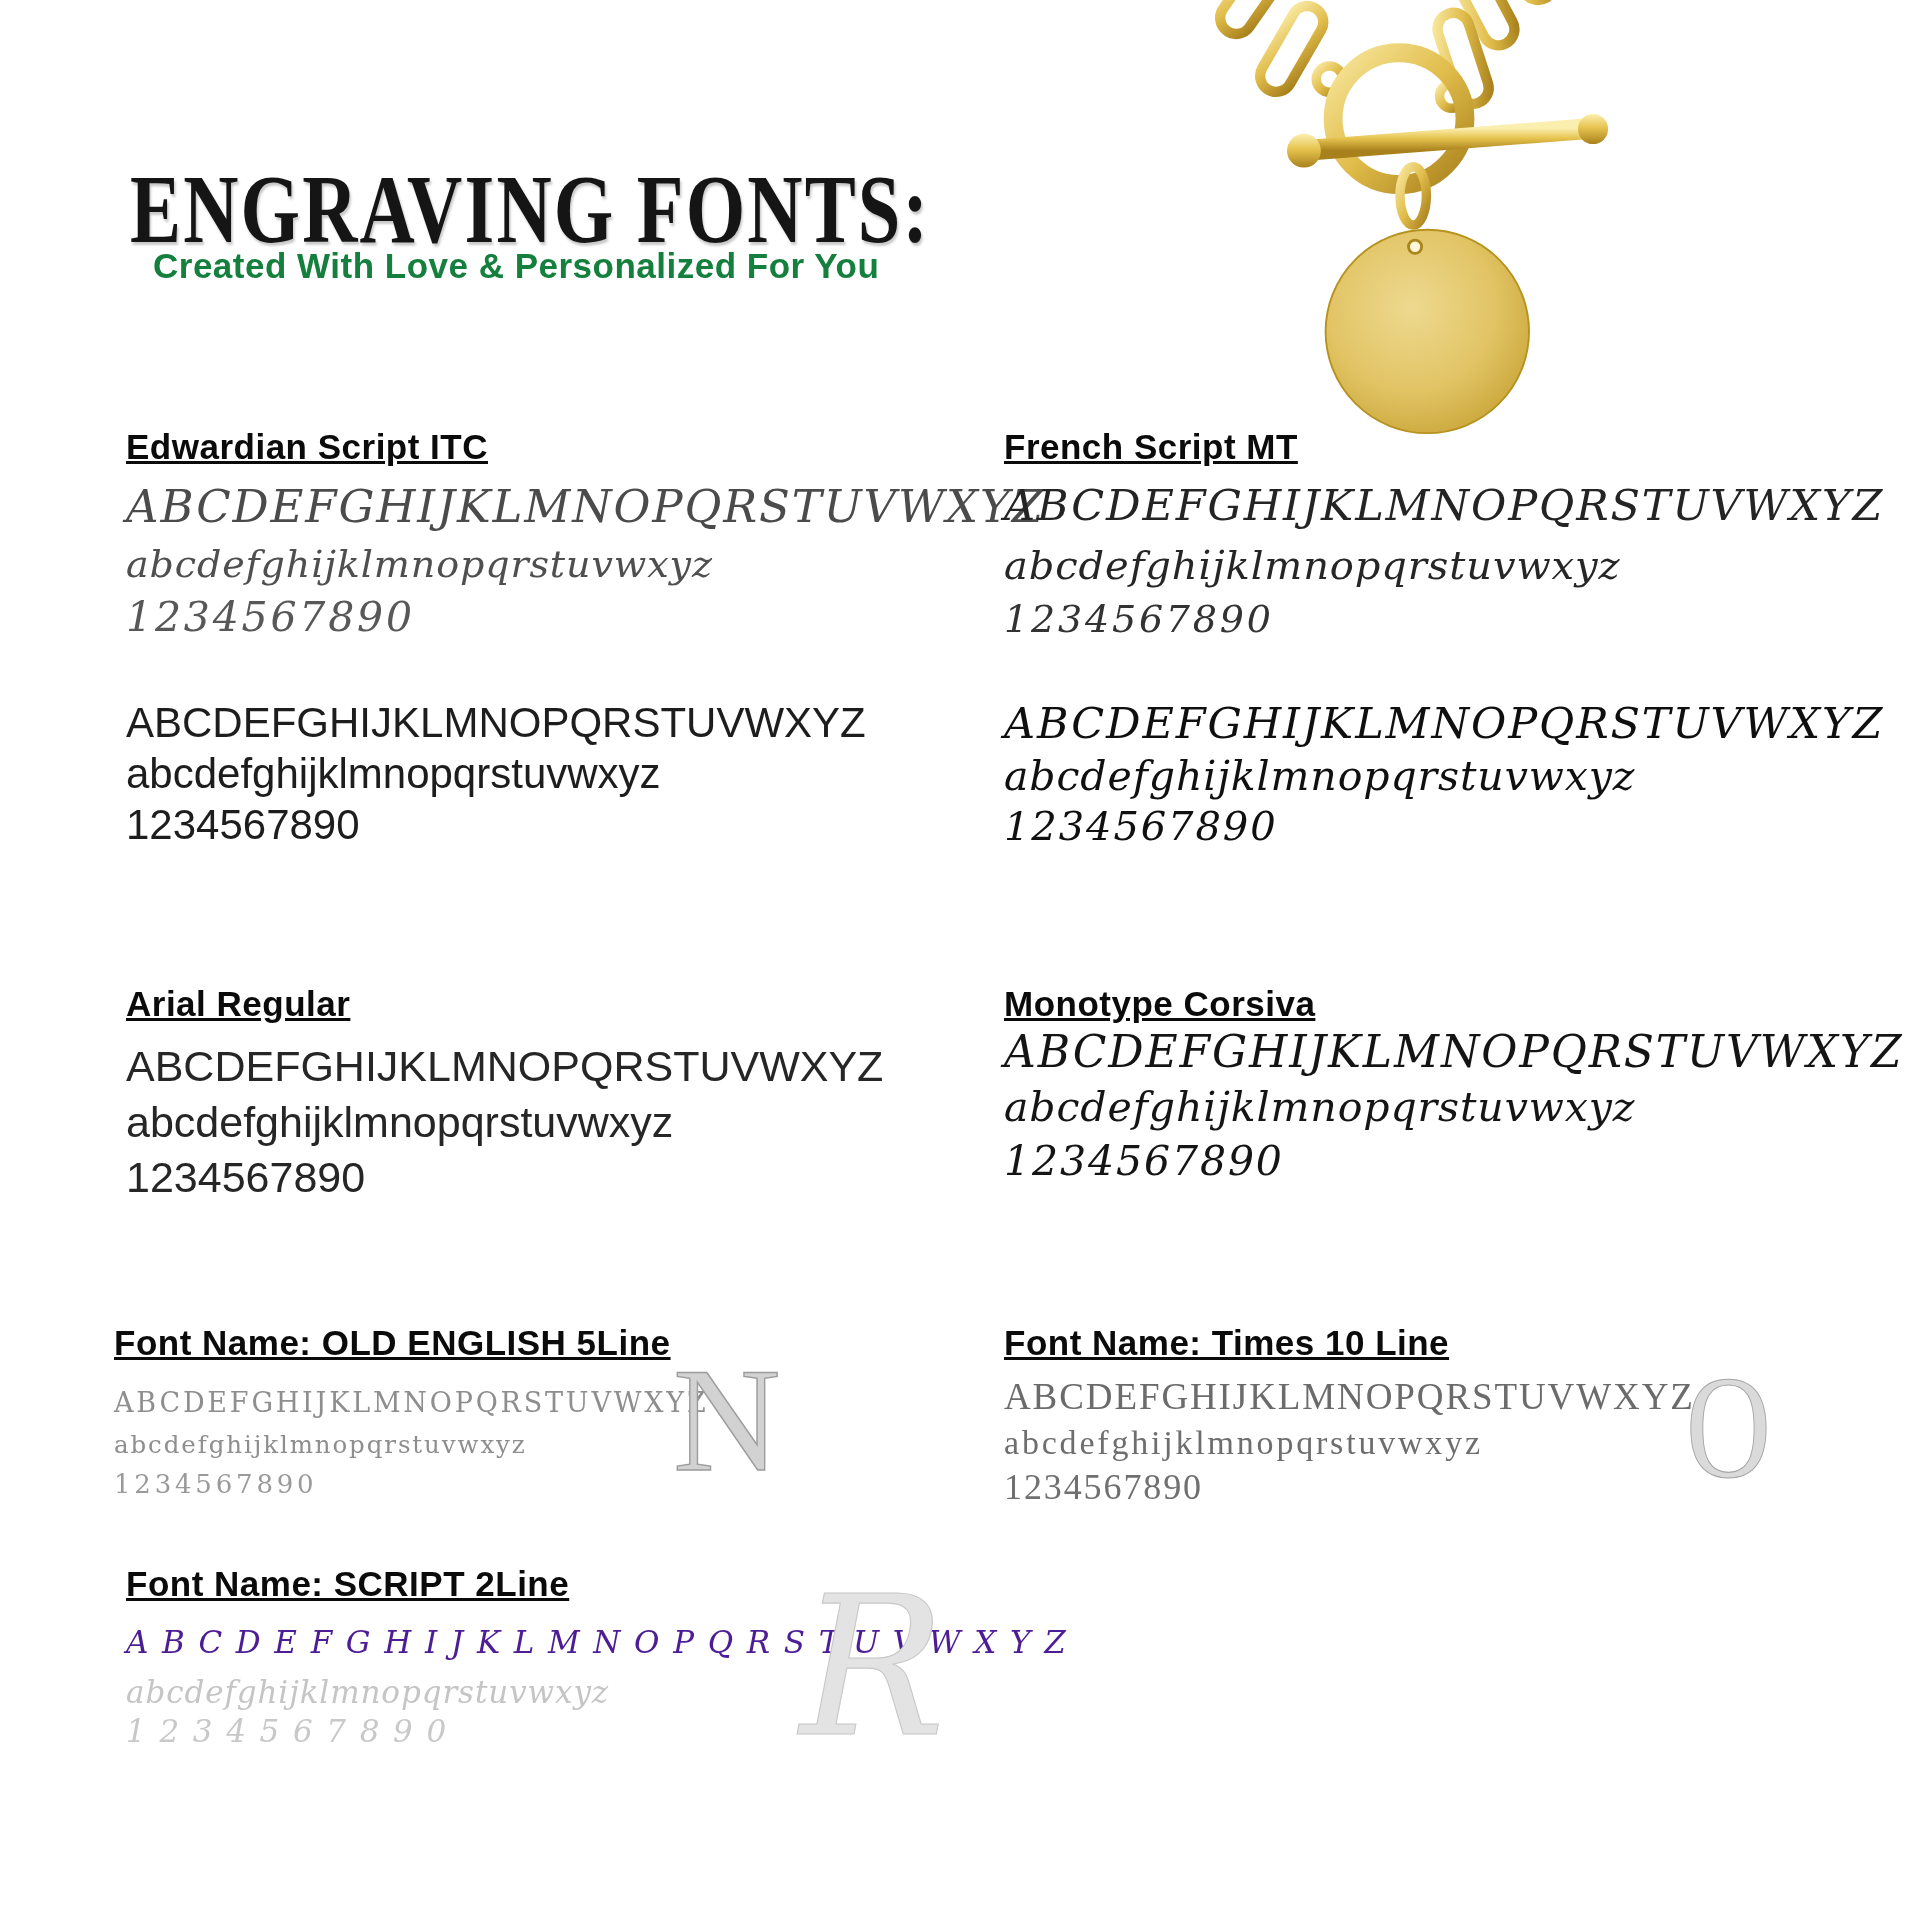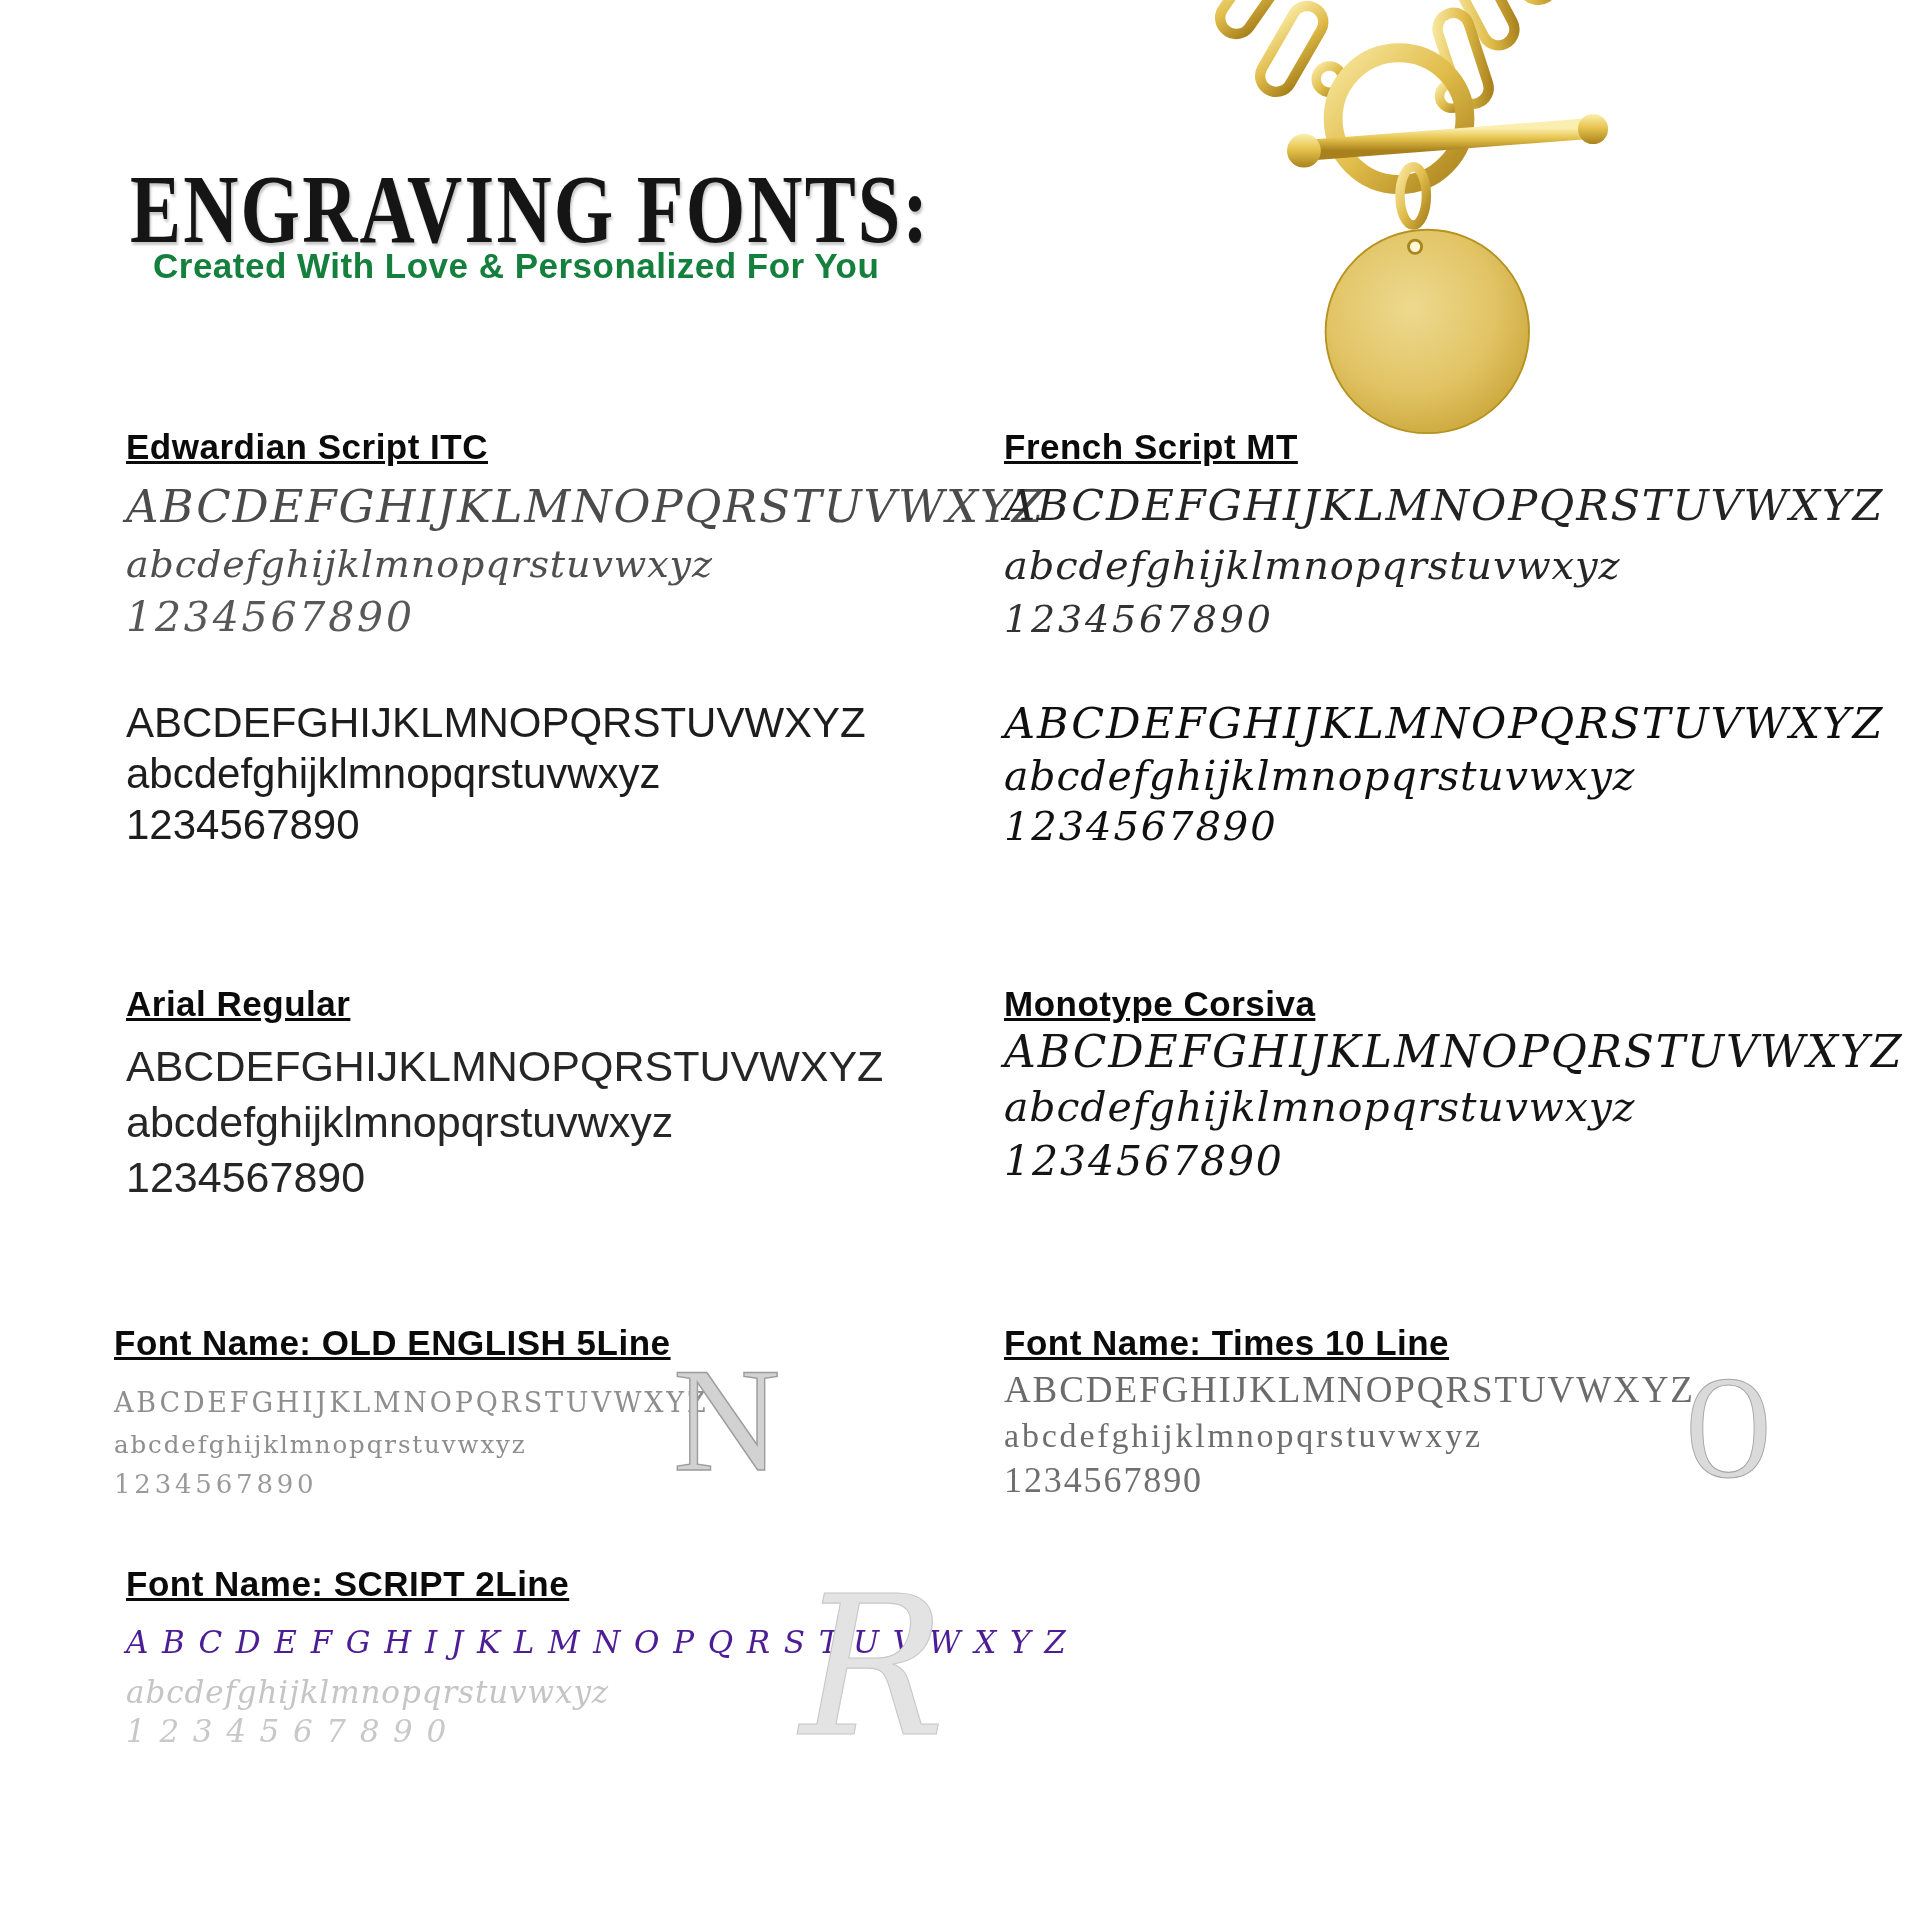--- a/index.html
+++ b/index.html
@@ -91,21 +91,21 @@
   #sec-corsiva .lower {font:italic 400 41px/1.12 "DejaVu Serif",serif;letter-spacing:0.9px;color:#151515;margin-bottom:7.5px;}
   #sec-corsiva .digits{font:italic 400 41px/1.1 "DejaVu Serif",serif;letter-spacing:1.9px;color:#151515;}
 
   
   #sec-oldenglish .label{margin-bottom:22.6px;}
   #sec-oldenglish .upper {font:400 27px/1.2 "DejaVu Serif",serif;letter-spacing:2.8px;color:#8e8e8e;margin-bottom:11.3px;}
   #sec-oldenglish .lower {font:400 24.5px/1.2 "DejaVu Serif",serif;letter-spacing:1.9px;color:#8e8e8e;margin-bottom:9.4px;}
   #sec-oldenglish .digits{font:400 26px/1.2 "DejaVu Serif",serif;letter-spacing:3.8px;color:#9a9a9a;}
 
   
-  #sec-times .label{margin-bottom:4px;}
+  #sec-times .label{margin-bottom:11px;}
   #sec-times .upper {font:400 37px/1.2 "Liberation Serif",serif;letter-spacing:1.9px;color:#6b6b6b;margin-bottom:3.8px;}
   #sec-times .lower {font:400 34px/1.2 "Liberation Serif",serif;letter-spacing:2.8px;color:#6e6e6e;margin-bottom:1.9px;}
   #sec-times .digits{font:400 36px/1.2 "Liberation Serif",serif;letter-spacing:1.9px;color:#707070;}
 
   
   #sec-script2 .label{margin-bottom:19px;}
   #sec-script2 .upper {font:italic 400 31px/1.2 "DejaVu Serif",serif;letter-spacing:1.9px;color:#4c1d95;margin-bottom:13px;}
   #sec-script2 .lower {font:italic 400 31px/1.2 "DejaVu Serif",serif;letter-spacing:0.9px;color:#c5c5c5;margin-bottom:1.9px;}
   #sec-script2 .digits{font:italic 400 31px/1.2 "DejaVu Serif",serif;letter-spacing:1.9px;color:#c8c8c8;}
 

